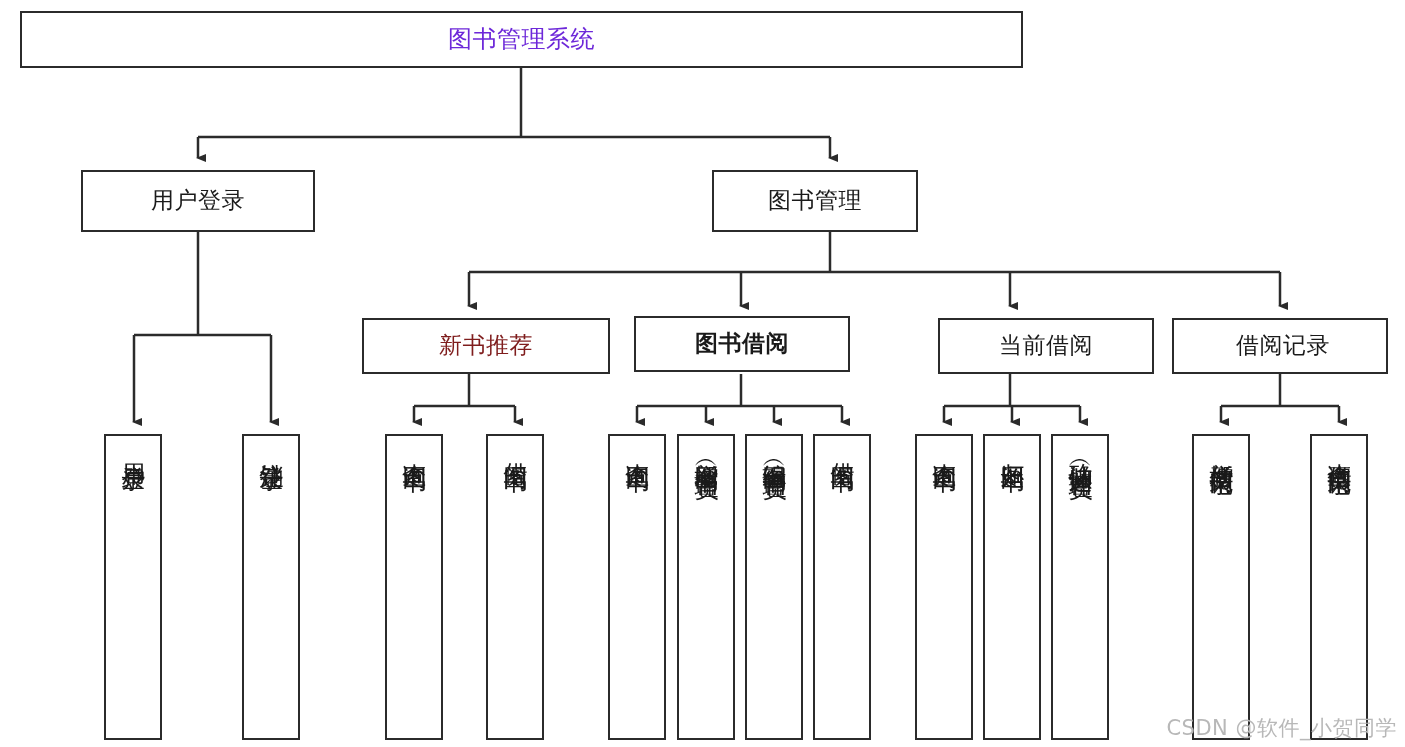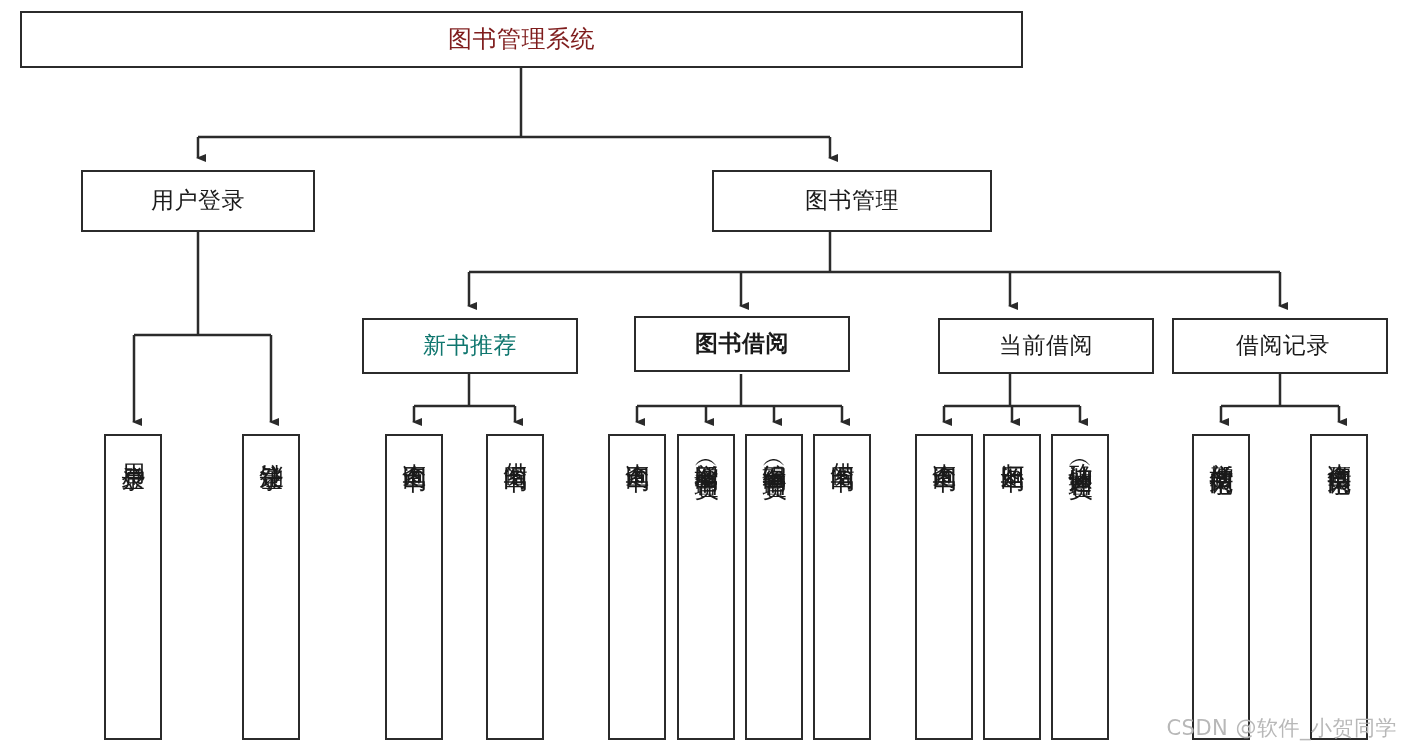--- a/index.html
+++ b/index.html
@@ -121,32 +121,32 @@
       <path d="M1012,406 L1012,422" marker-end="url(#arrowhead)"></path>
       <path d="M1080,406 L1080,422" marker-end="url(#arrowhead)"></path>
 
       <path d="M1280,374 L1280,406"></path>
       <path d="M1221,406 L1339,406"></path>
       <path d="M1221,406 L1221,422" marker-end="url(#arrowhead)"></path>
       <path d="M1339,406 L1339,422" marker-end="url(#arrowhead)"></path>
     </g>
   </svg>
 
-  <div class="node node-horizontal node-root" style="left: 20px; top: 11px; width: 1003px; height: 57px; border-color: rgb(43, 43, 43); background: rgb(255, 255, 255); color: #7f1d1d;">
+  <div class="node node-horizontal node-root" style="left: 20px; top: 11px; width: 1003px; height: 57px; border-color: rgb(43, 43, 43); background: rgb(255, 255, 255); color: #6d28d9;">
     <span class="label">图书管理系统</span>
   </div>
 
   <div class="node node-horizontal" style="left: 81px; top: 170px; width: 234px; height: 62px; border-color: rgb(43, 43, 43); background: rgb(255, 255, 255); color: rgb(26, 26, 26);">
     <span class="label">用户登录</span>
   </div>
-  <div class="node node-horizontal" style="left: 712px; top: 170px; width: 280px; height: 62px; border-color: rgb(43, 43, 43); background: rgb(255, 255, 255); color: rgb(26, 26, 26);">
+  <div class="node node-horizontal" style="left: 712px; top: 170px; width: 206px; height: 62px; border-color: rgb(43, 43, 43); background: rgb(255, 255, 255); color: rgb(26, 26, 26);">
     <span class="label">图书管理</span>
   </div>
 
-  <div class="node node-horizontal" style="left: 362px; top: 318px; width: 216px; height: 56px; border-color: rgb(43, 43, 43); background: rgb(255, 255, 255); color: #0f766e;">
+  <div class="node node-horizontal" style="left: 362px; top: 318px; width: 248px; height: 56px; border-color: rgb(43, 43, 43); background: rgb(255, 255, 255); color: #7f1d1d;">
     <span class="label">新书推荐</span>
   </div>
   <div class="node node-horizontal" style="left: 634px; top: 316px; width: 216px; height: 56px; border-color: rgb(43, 43, 43); background: rgb(255, 255, 255); color: rgb(26, 26, 26); font-weight: bold;">
     <span class="label">图书借阅</span>
   </div>
   <div class="node node-horizontal" style="left: 902px; top: 318px; width: 216px; height: 56px; border-color: rgb(43, 43, 43); background: rgb(255, 255, 255); color: rgb(26, 26, 26); margin-left: 36px;">
     <span class="label">当前借阅</span>
   </div>
   <div class="node node-horizontal" style="left: 1172px; top: 318px; width: 216px; height: 56px; border-color: rgb(43, 43, 43); background: rgb(255, 255, 255); color: rgb(26, 26, 26); padding-left: 6px;">
     <span class="label">借阅记录</span>

